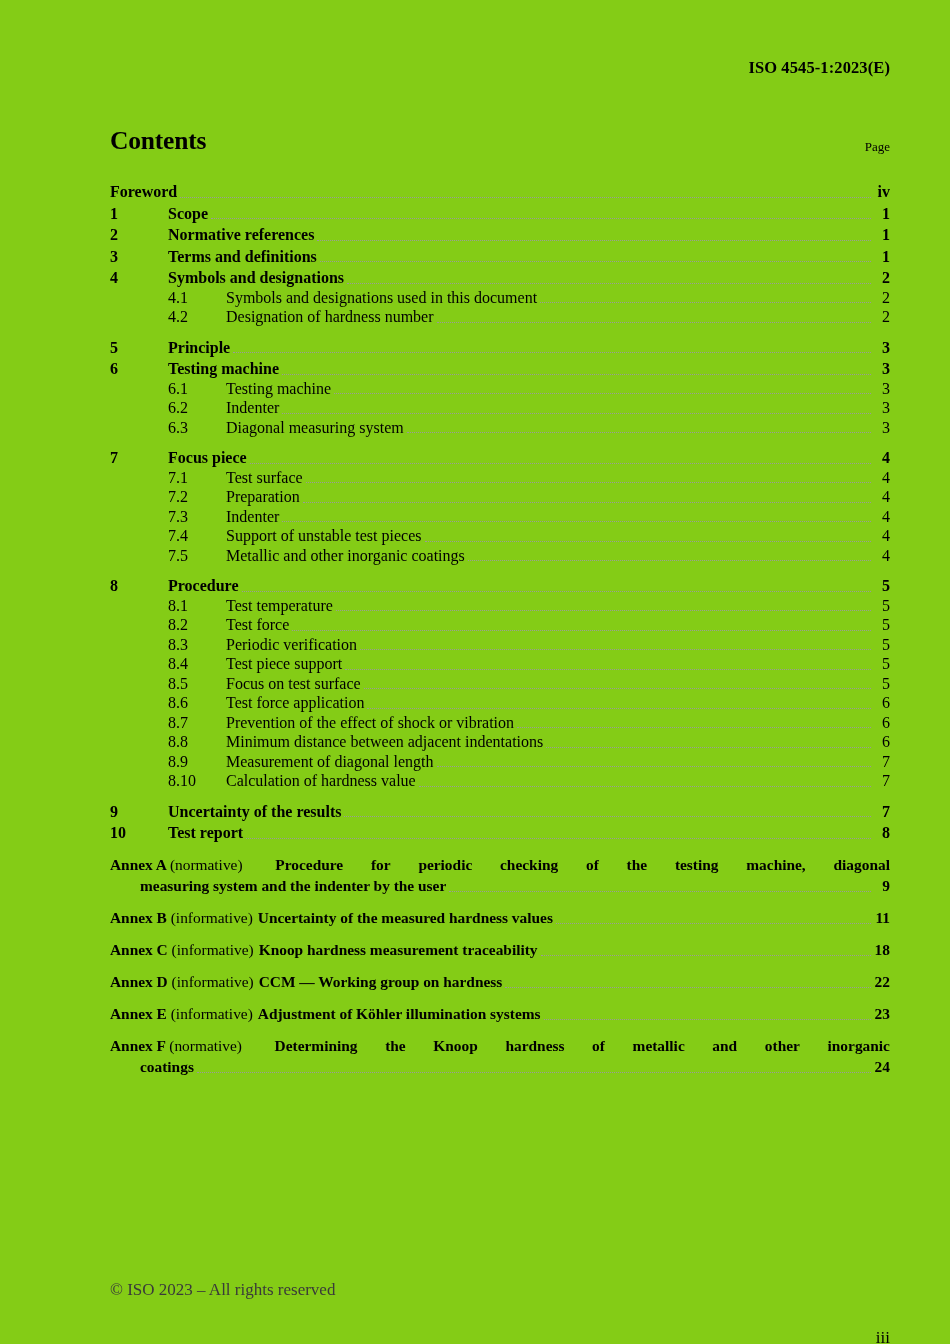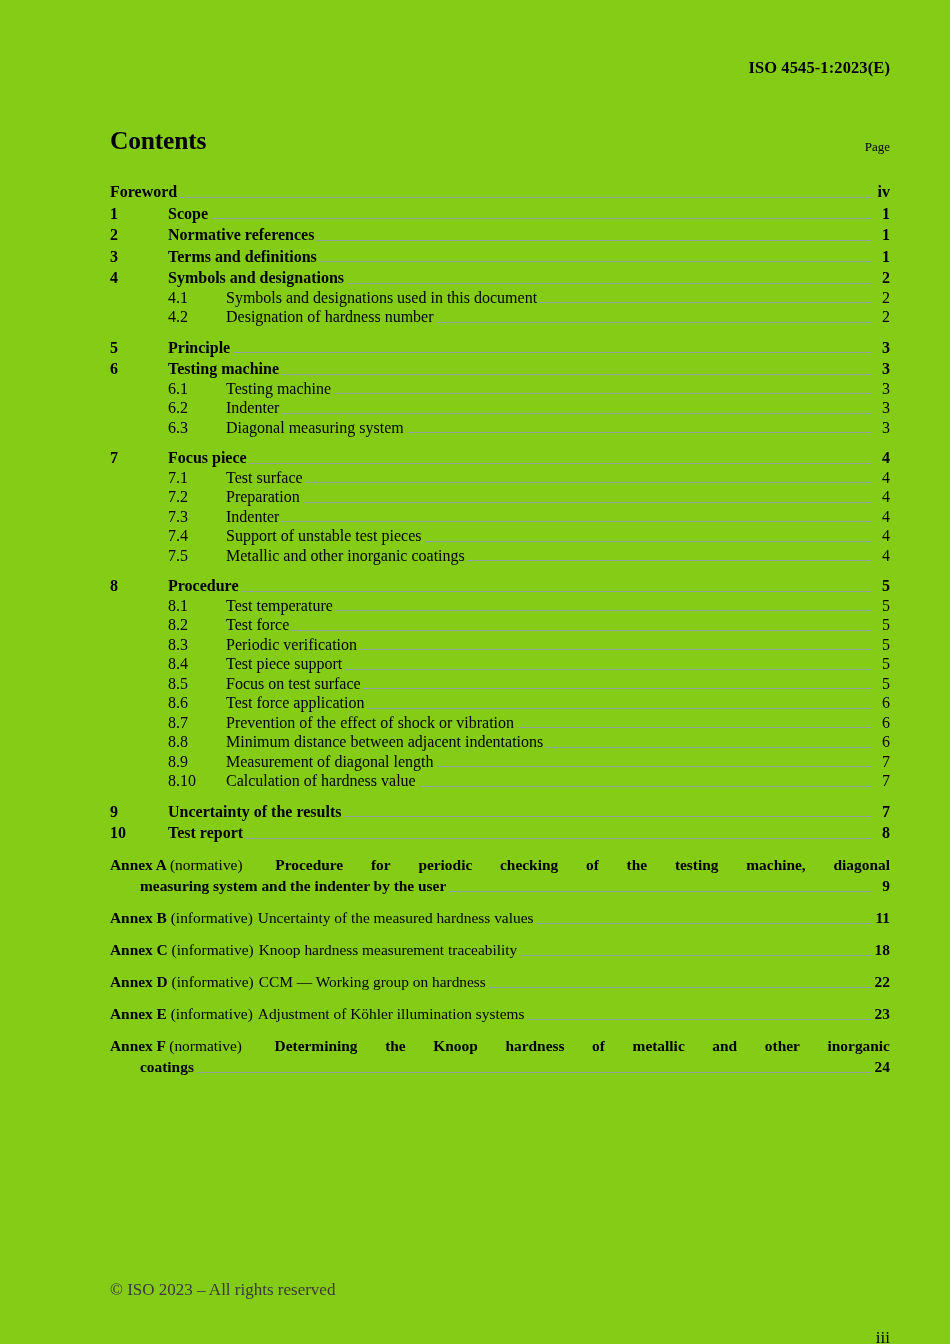--- a/index.html
+++ b/index.html
@@ -146,21 +146,21 @@
   }
   .annex-head {
     font-weight: bold;
     white-space: nowrap;
     padding-right: 5px;
   }
   .annex-kind {
     font-weight: normal;
   }
   .annex-title {
-    font-weight: normal;
+    font-weight: bold;
     text-align: center;
   }
 
   
   .annex-one .annex-title {
     white-space: nowrap;
     padding-right: 3px;
   }
 
   

